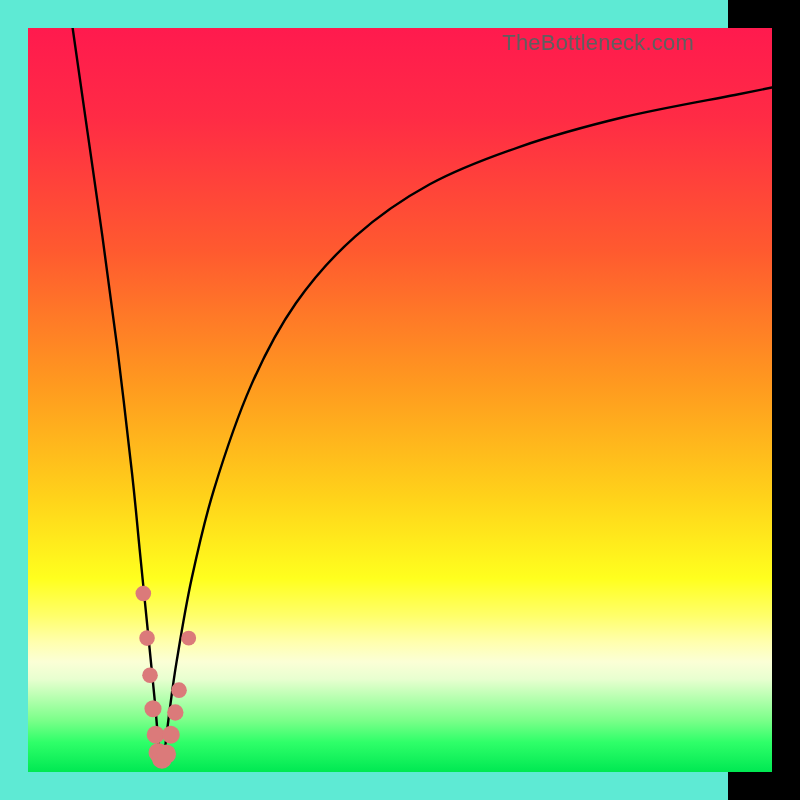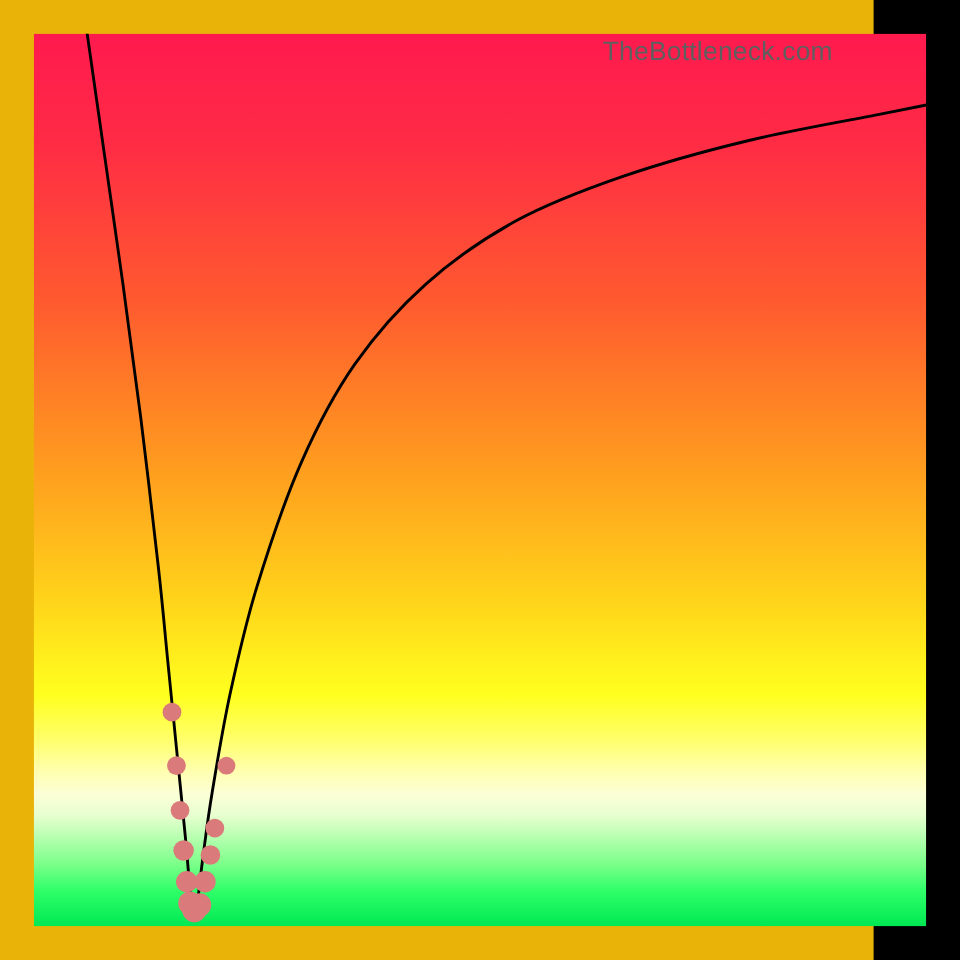--- a/index.html
+++ b/index.html
@@ -7,21 +7,21 @@
     padding: 0;
     width: 800px;
     height: 800px;
     background: #000;
     overflow: hidden;
     font-family: Arial, Helvetica, sans-serif;
   }
   .outer {
     width: 728px;
     height: 800px;
-    background: #eab308;
+    background: #5eead4;
     position: relative;
   }
   .plot {
     position: absolute;
     left: 28px;
     top: 28px;
     width: 744px;
     height: 744px;
     overflow: hidden;
   }

